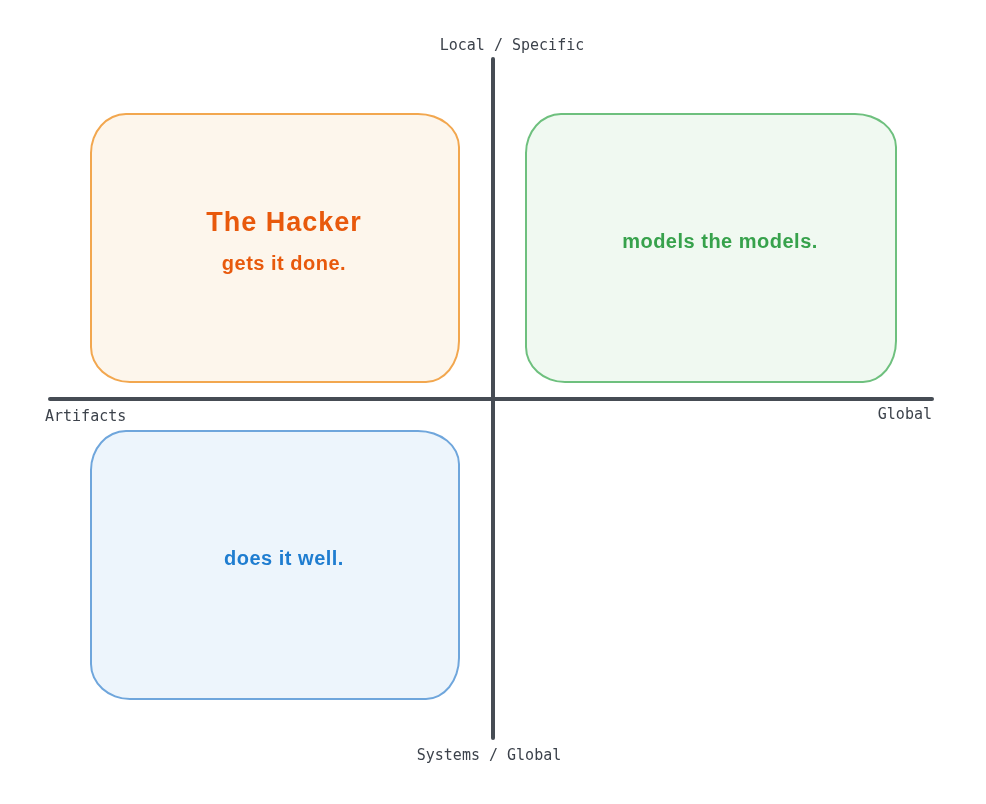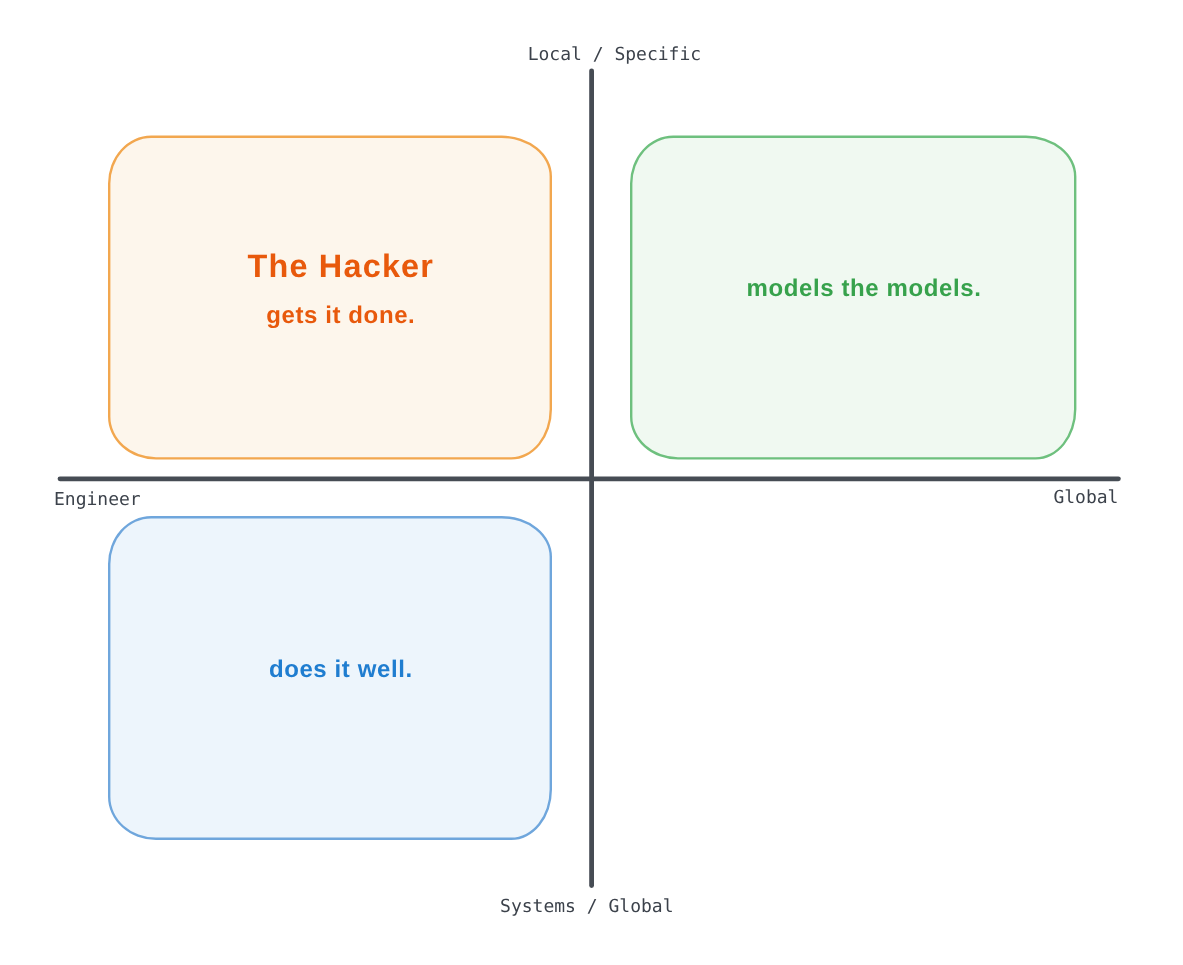--- a/index.html
+++ b/index.html
@@ -90,21 +90,21 @@
 </head>
 <body>
 
 <div class="canvas" style="--axis-color: #464c54; --label-color: #3c424b; background: rgb(255, 255, 255);">
 
   <div class="axis-line axis-v"></div>
   <div class="axis-line axis-h"></div>
 
   <div class="axis-label top">Local / Specific</div>
   <div class="axis-label bottom">Systems / Global</div>
-  <div class="axis-label left">Engineer</div>
+  <div class="axis-label left">Artifacts</div>
   <div class="axis-label right">Global</div>
 
   <div class="card tl" style="--border: #f2a74f; --fill: #fdf6ec; --text: #e8590c;">
     <div class="title">The Hacker</div>
     <div class="subtitle">gets it done.</div>
   </div>
 
   <div class="card tr" style="--border: #6ec07e; --fill: #f0f9f1; --text: #37a24c;">
     <div class="subtitle">models the models.</div>
   </div>

